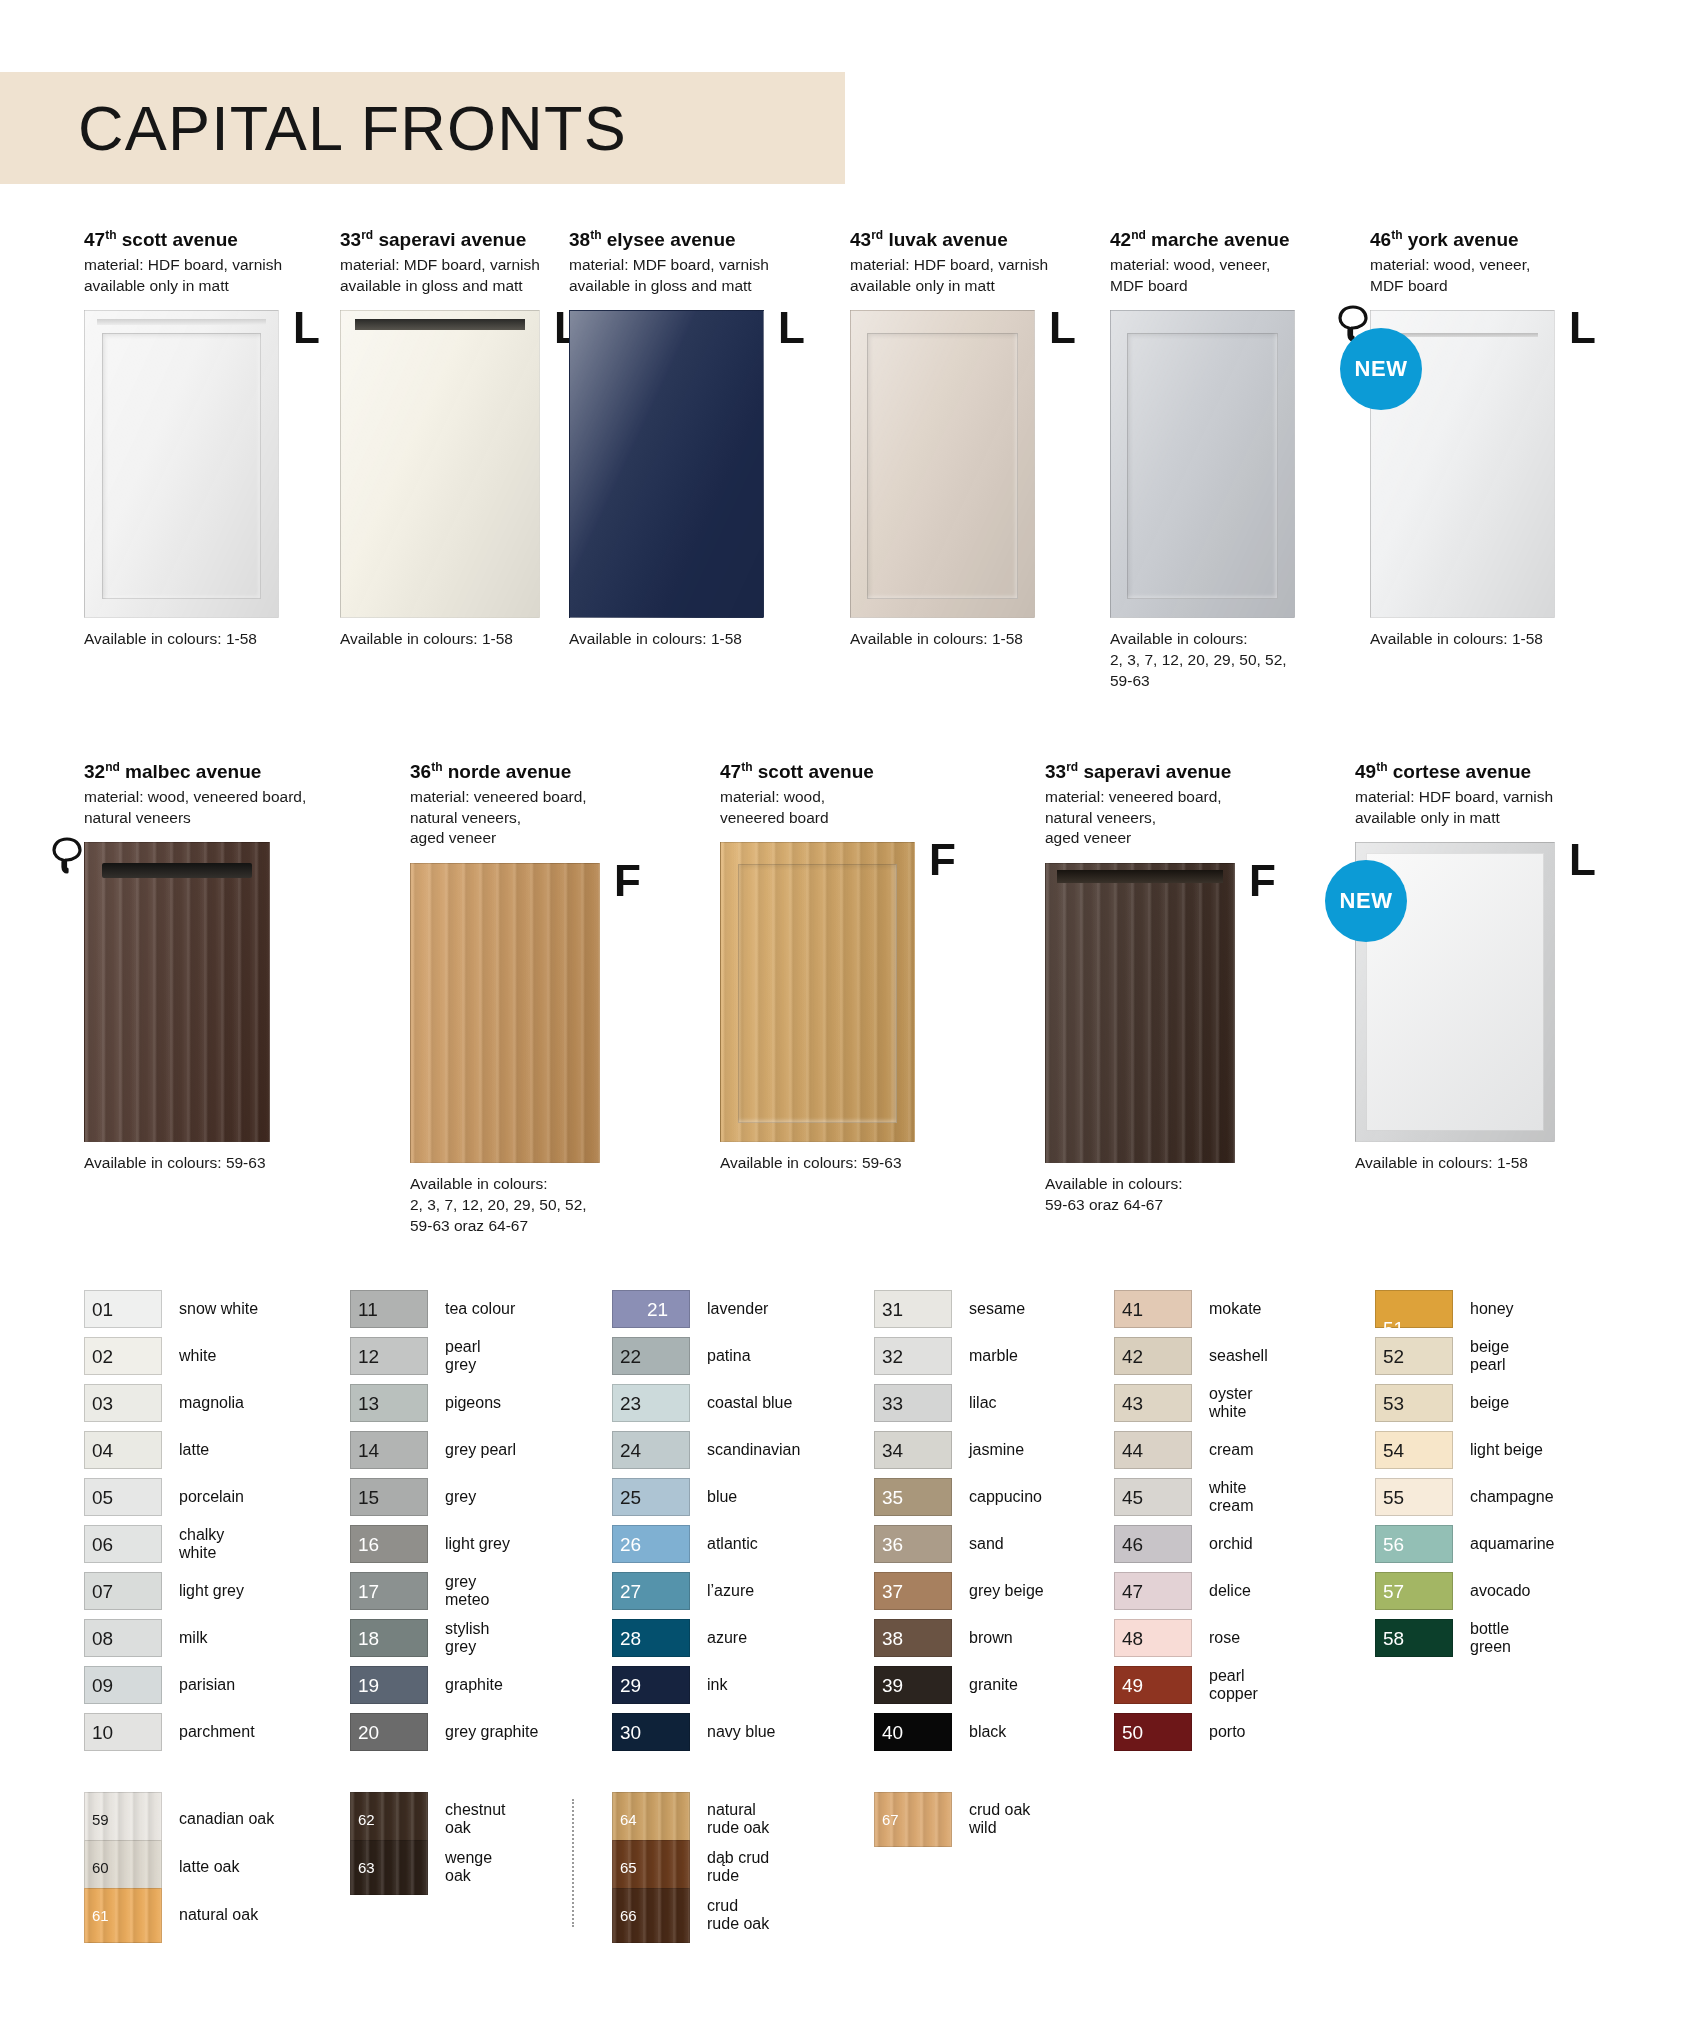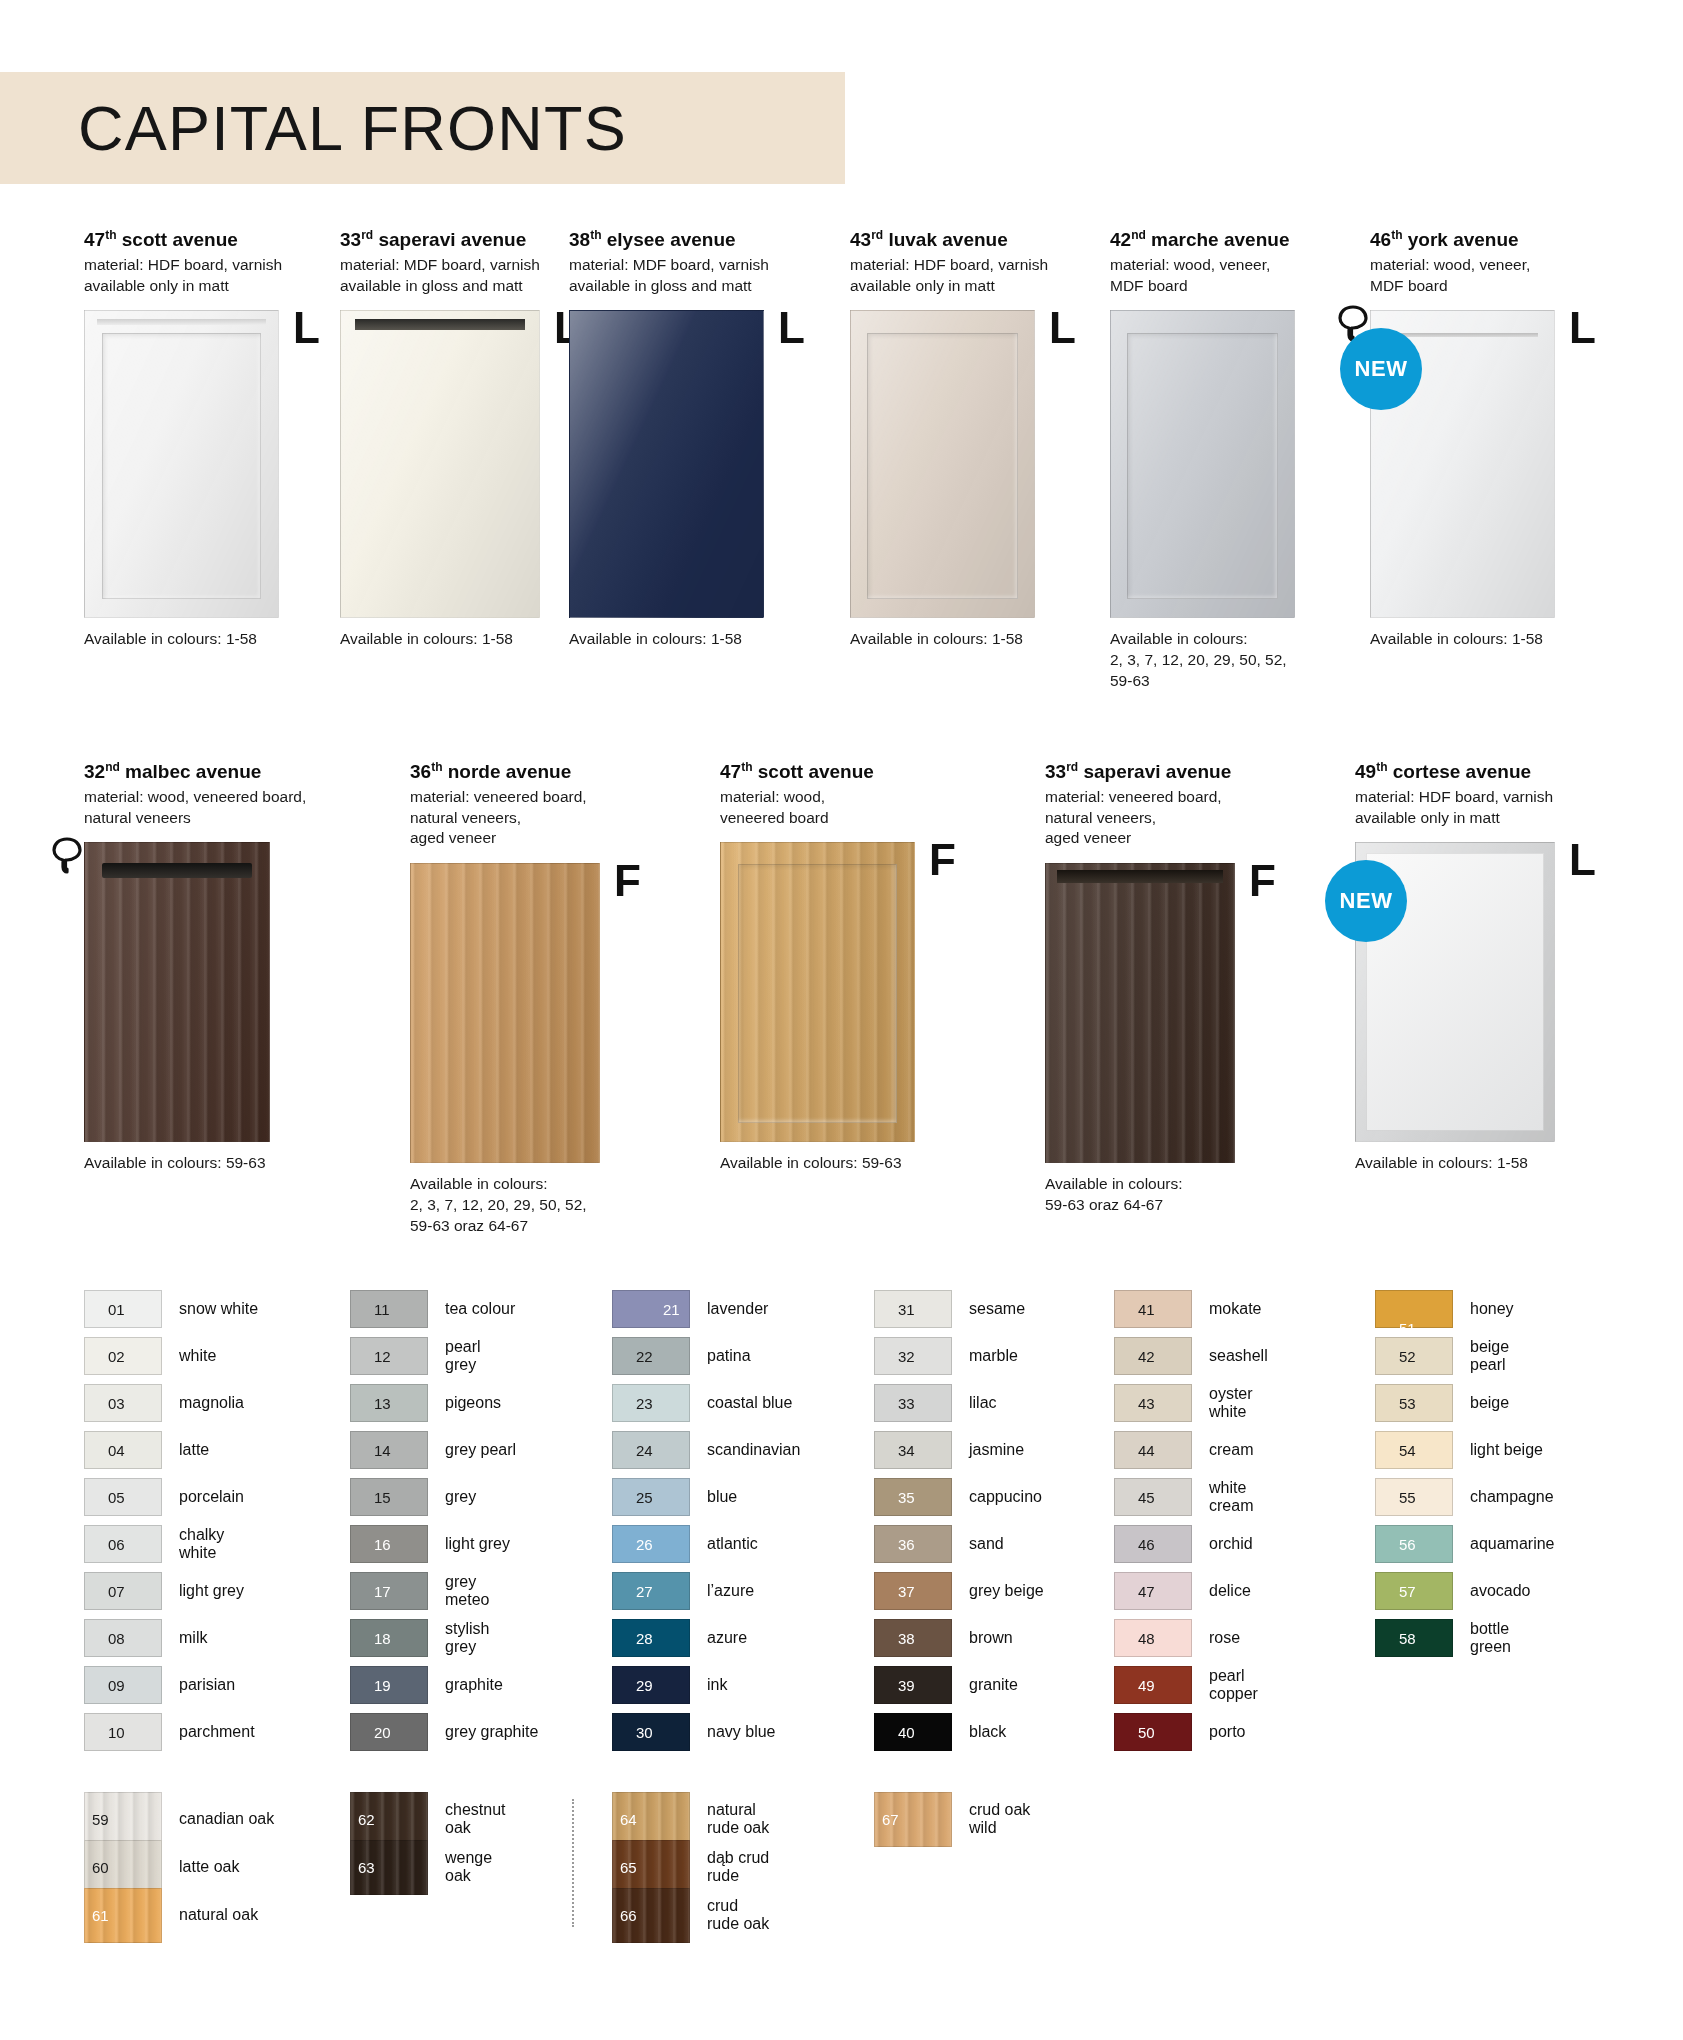--- a/index.html
+++ b/index.html
@@ -94,23 +94,23 @@
     height: 47px;
   }
   .sw-chip {
     width: 78px; height: 38px;
     flex: 0 0 78px;
     position: relative;
     border: 1px solid rgba(0,0,0,0.16);
   }
   .sw-chip span {
     position: absolute;
-    left: 23px; top: 50%;
+    left: 7px; top: 50%;
     transform: translateY(-50%);
-    font-size: 15px;
+    font-size: 19px;
     line-height: 1;
   }
   .sw-name {
     margin-left: 17px;
     font-size: 16px;
     line-height: 1.12;
     color: #111;
     white-space: pre-line;
   }
 

